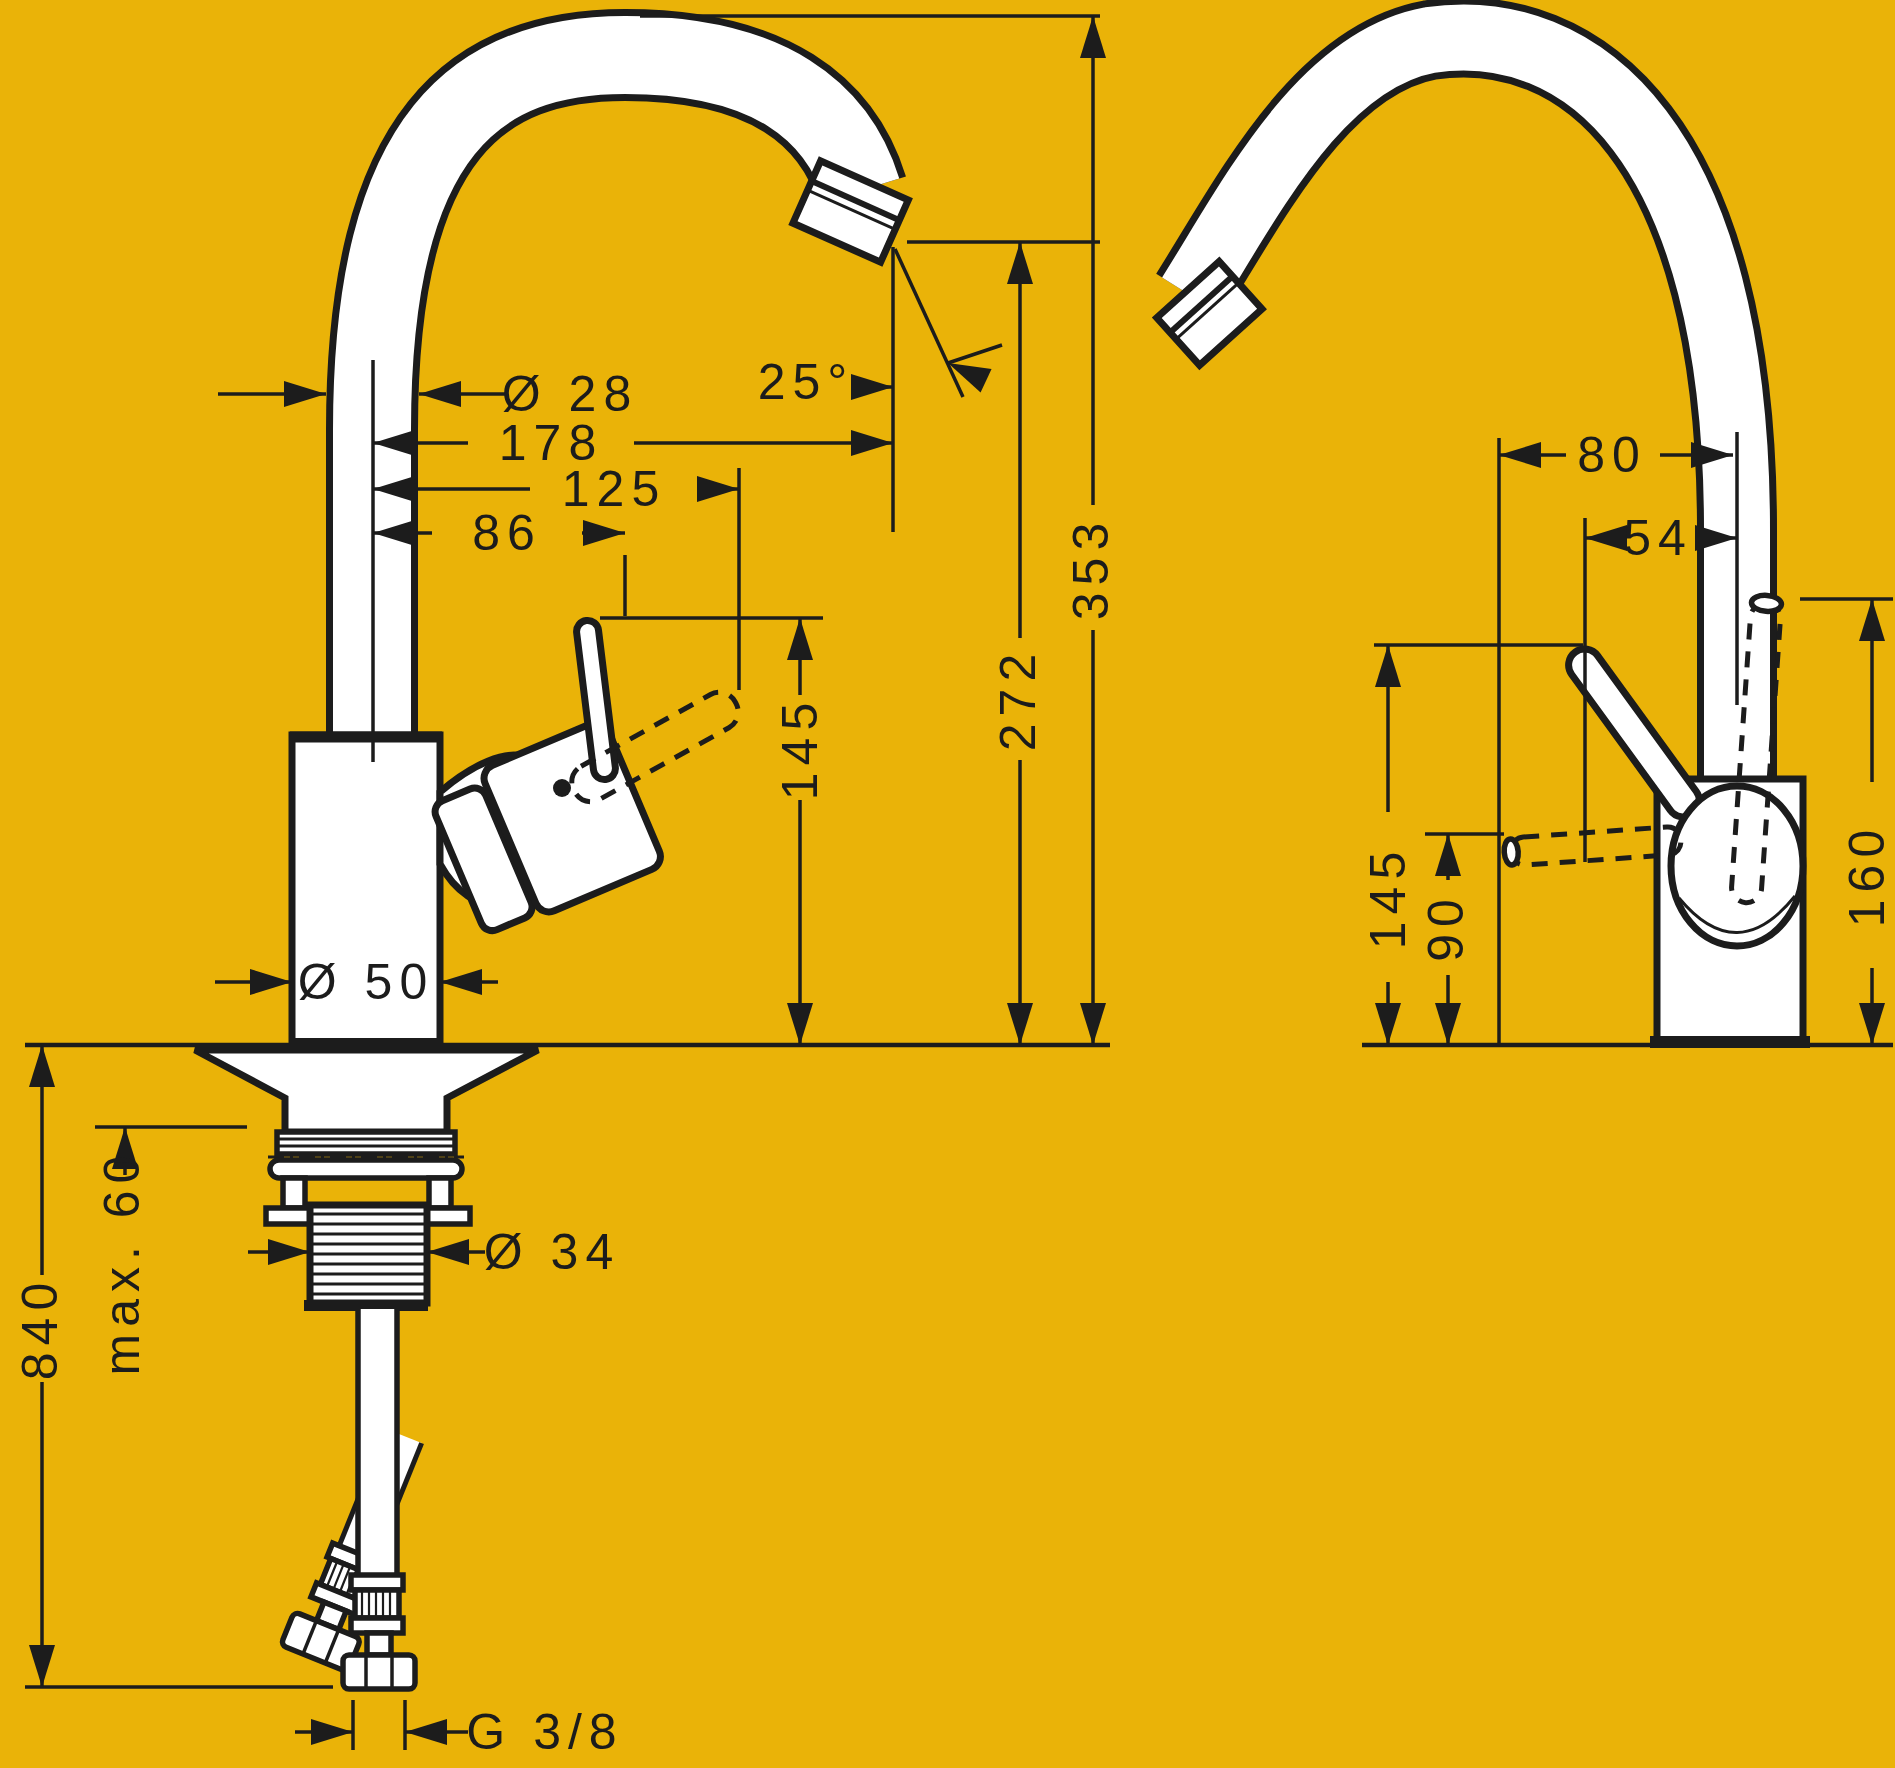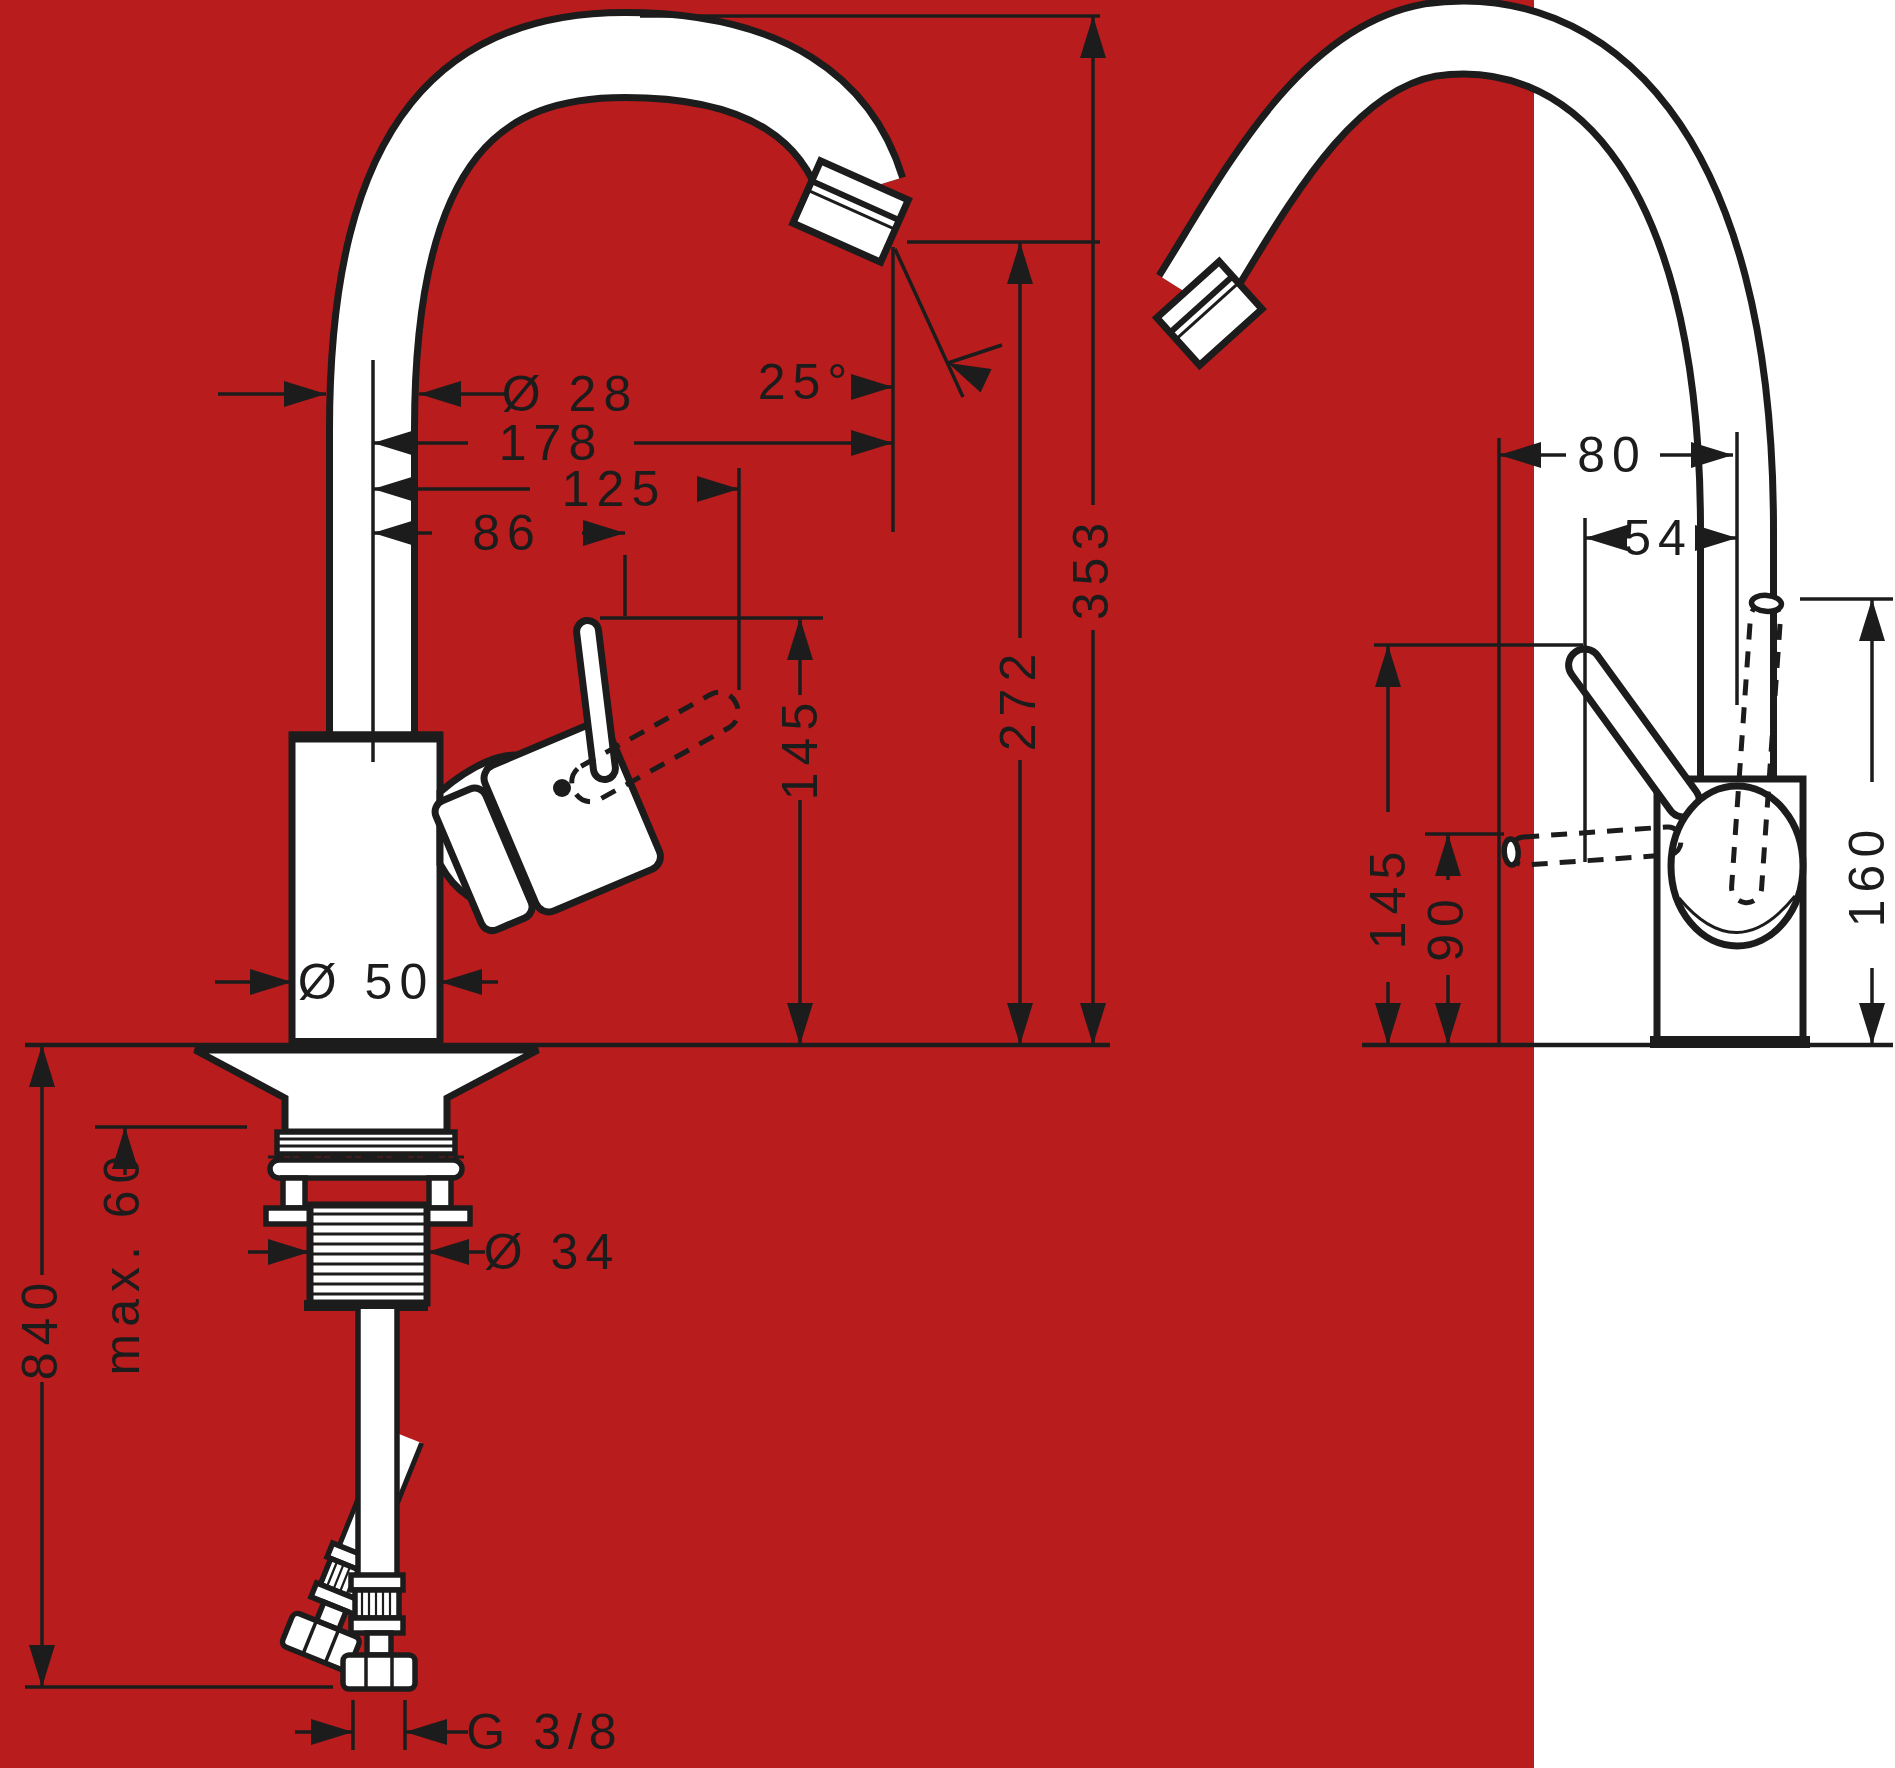--- a/index.html
+++ b/index.html
@@ -1,16 +1,16 @@
 <!DOCTYPE html>
 <html><head>
 <meta charset="utf-8">
 <style>
   html,body{margin:0;padding:0;background:#fff;}
-  #stage{width:1534px;height:1768px;background:#b91c1c;position:relative;font-family:"Liberation Sans",sans-serif;}
+  #stage{width:1895px;height:1768px;background:#eab308;position:relative;font-family:"Liberation Sans",sans-serif;}
   svg{display:block}
   text{font-family:"Liberation Sans","DejaVu Sans",sans-serif;fill:#1c1c1c;font-size:50px;letter-spacing:7px;}
   .ln{stroke:#1c1c1c;stroke-width:3.5;fill:none;}
   .ground{stroke:#1c1c1c;stroke-width:4.5;fill:none;}
   .out{stroke:#1c1c1c;stroke-width:7;fill:#fff;}
   .out2{stroke:#1c1c1c;stroke-width:5.5;fill:#fff;}
   .thin{stroke:#1c1c1c;stroke-width:3;fill:none;}
   .dash{stroke:#1c1c1c;stroke-width:5;fill:none;stroke-dasharray:16 12;}
   .arr{fill:#1c1c1c;stroke:none;}
 </style>

